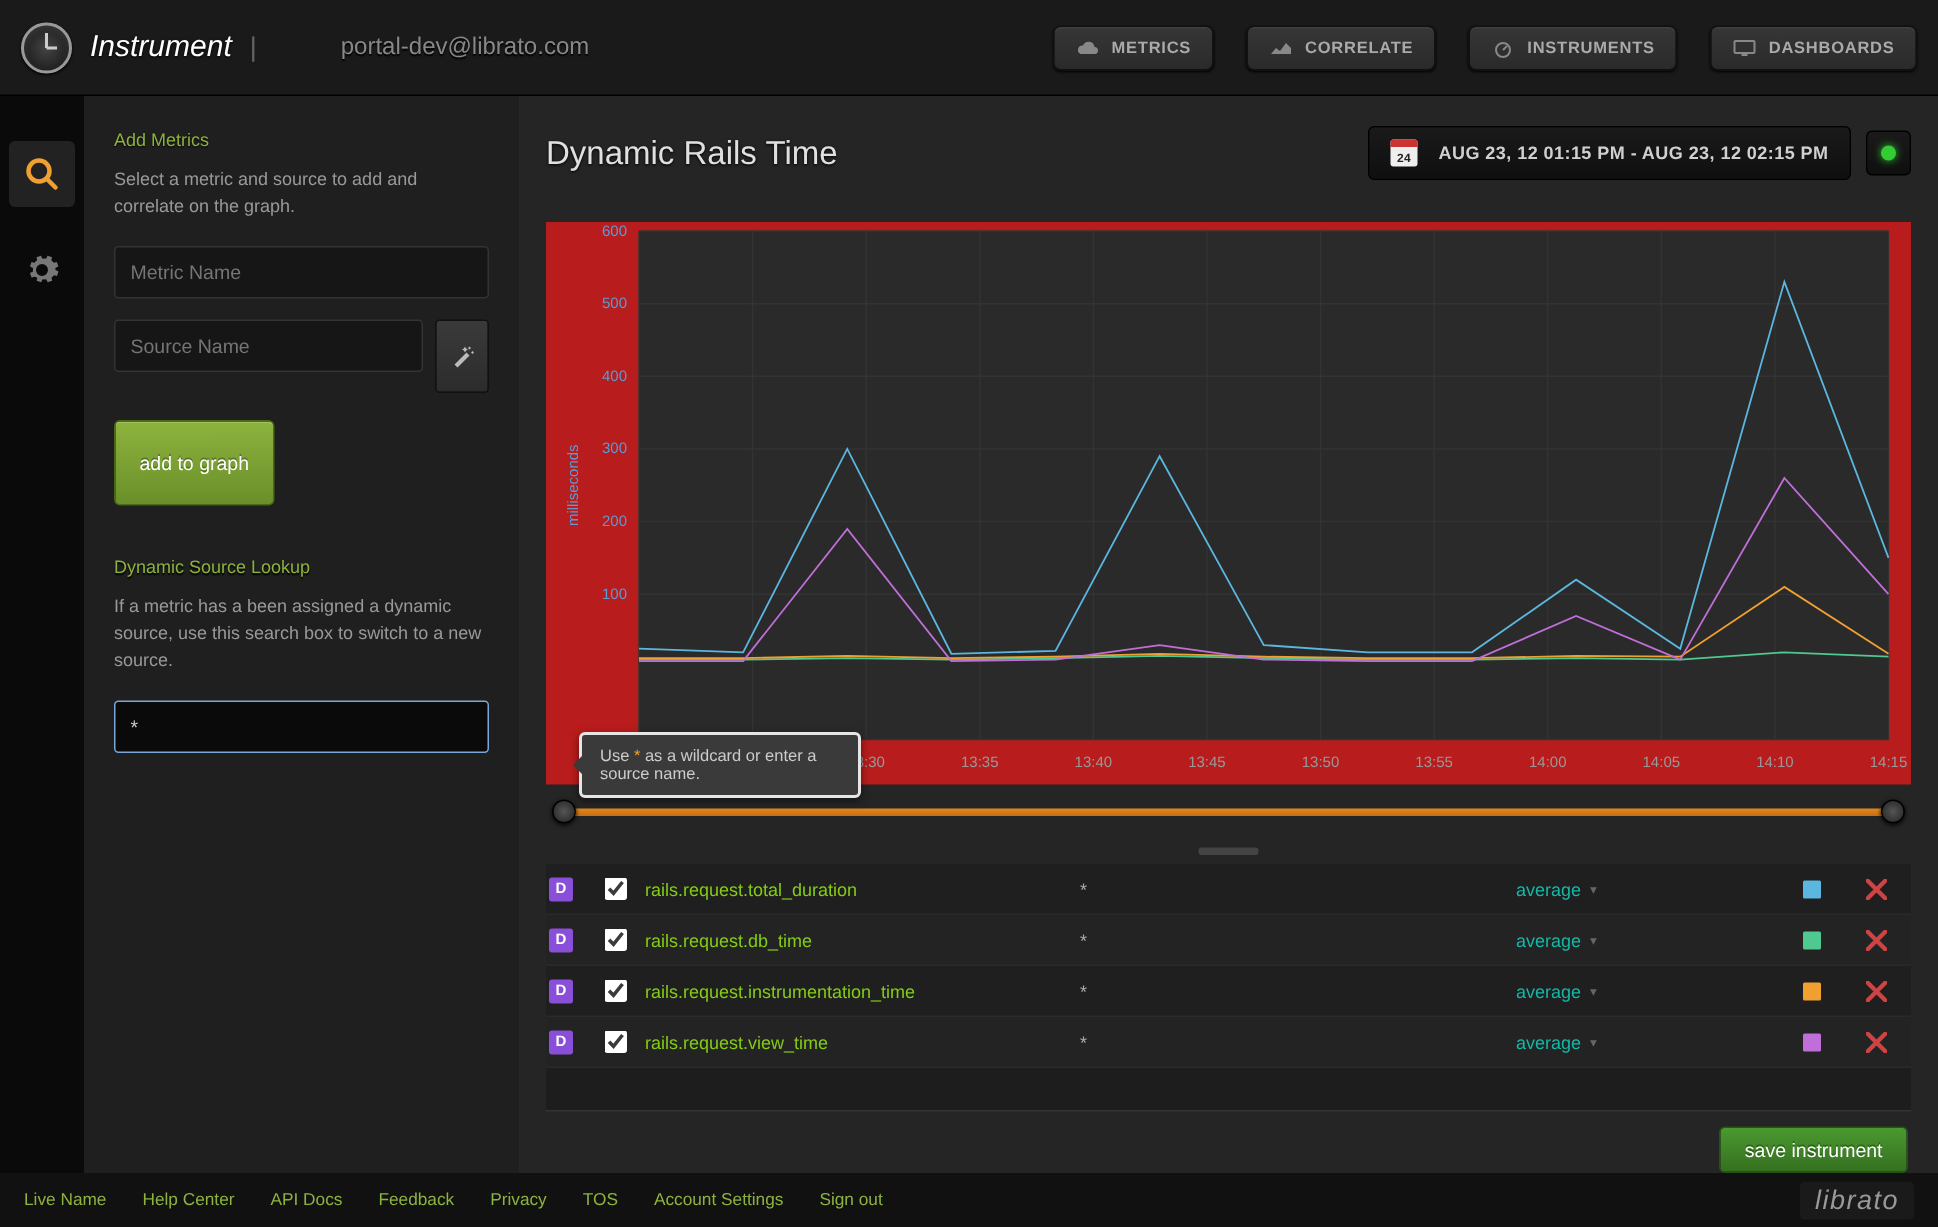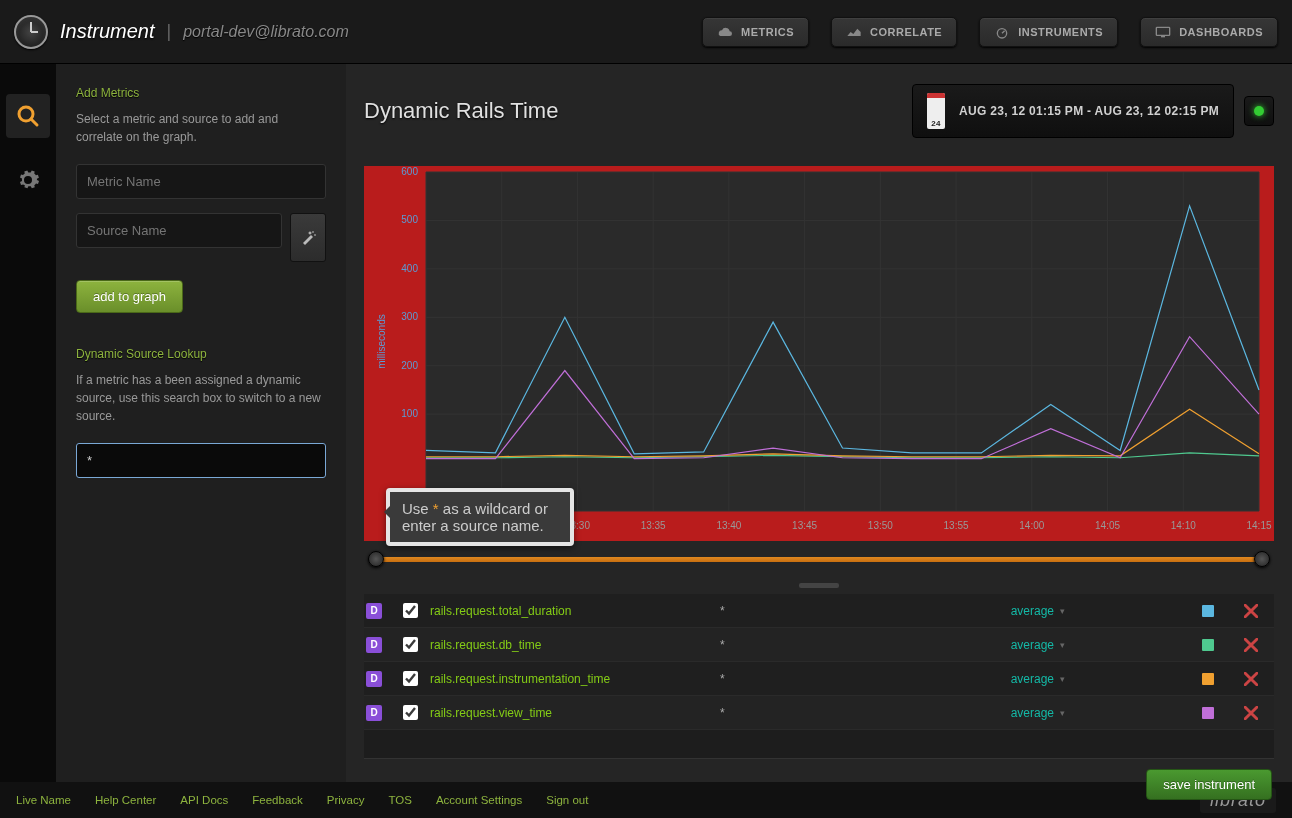--- a/index.html
+++ b/index.html
@@ -4,48 +4,48 @@
 <style>
 * { margin: 0; padding: 0; box-sizing: border-box; }
 body { font-family: "Helvetica Neue", Arial, sans-serif; background: #000; color: #ccc; width: 1292px; height: 818px; overflow: hidden; font-size: 13px; }
 .top-bar { height: 64px; background: #1a1a1a; display: flex; align-items: center; padding: 0 14px; border-bottom: 1px solid #000; }
 .clock-icon { width: 34px; height: 34px; border: 2px solid #999; border-radius: 50%; background: radial-gradient(circle, #444, #111); position: relative; margin-right: 12px; box-shadow: inset 0 2px 4px rgba(255,255,255,.1), 0 1px 2px #000; }
 .clock-icon::before, .clock-icon::after { content: ""; position: absolute; background: #ccc; left: 50%; top: 50%; transform-origin: bottom center; }
 .clock-icon::before { width: 2px; height: 10px; transform: translate(-50%,-100%); }
 .clock-icon::after { width: 2px; height: 7px; transform: translate(-50%,-100%) rotate(90deg); }
 .app-name { font-size: 20px; color: #fff; text-shadow: 0 1px 2px #000; font-style: italic; }
 .sep { color: #666; margin: 0 12px; font-size: 18px; }
-.email { color: #888; font-size: 16px; font-style: italic; text-shadow: 0 1px 1px #000; }
+.email { color: #888; font-size: 16px; text-shadow: 0 1px 1px #000; margin-left: 44px; }
 .nav-buttons { margin-left: auto; display: flex; gap: 22px; }
 .nav-btn { background: linear-gradient(#363636,#2a2a2a); border: 1px solid #111; border-radius: 5px; padding: 7px 14px; color: #aaa; font-size: 11px; font-weight: bold; letter-spacing: .5px; display: flex; align-items: center; gap: 8px; cursor: pointer; box-shadow: 0 1px 0 rgba(255,255,255,.05) inset, 0 1px 2px #000; }
 .nav-btn svg { width: 16px; height: 14px; fill: #888; }
 .main { display: flex; height: calc(100% - 64px - 36px); }
 .icon-rail { width: 56px; background: #0a0a0a; padding-top: 30px; display: flex; flex-direction: column; align-items: center; gap: 20px; }
 .rail-icon { width: 44px; height: 44px; display: flex; align-items: center; justify-content: center; cursor: pointer; border-radius: 4px; }
 .rail-icon.active { background: #222; }
 .rail-icon svg { width: 24px; height: 24px; }
 .sidebar { width: 290px; background: #1f1f1f; padding: 22px 20px; position: relative; }
 .sidebar h3 { color: #8db33e; font-size: 12px; font-weight: normal; margin-bottom: 10px; text-shadow: 0 1px 1px #000; }
 .sidebar p { color: #999; font-size: 12px; line-height: 1.5; margin-bottom: 18px; }
 .sidebar input[type=text] { width: 100%; background: #161616; border: 1px solid #333; color: #888; padding: 9px 10px; font-size: 13px; border-radius: 3px; margin-bottom: 14px; font-family: inherit; }
 .source-row { display: flex; gap: 8px; margin-bottom: 18px; }
 .source-row input { flex: 1; margin-bottom: 0; }
 .wand-btn { width: 36px; background: linear-gradient(#3a3a3a,#2c2c2c); border: 1px solid #111; border-radius: 3px; cursor: pointer; display: flex; align-items: center; justify-content: center; }
 .wand-btn svg { width: 16px; height: 16px; fill: #bbb; }
-.add-btn { background: linear-gradient(#8db33e,#6a8f2a); color: #fff; border: 1px solid #4a6818; border-radius: 4px; padding: 8px 16px; font-size: 13px; cursor: pointer; text-shadow: 0 -1px 0 rgba(0,0,0,.3); box-shadow: 0 1px 0 rgba(255,255,255,.2) inset; margin-bottom: 34px; }
+.add-btn { background: linear-gradient(#8db33e,#6a8f2a); color: #fff; border: 1px solid #4a6818; border-radius: 4px; padding: 20px 16px; font-size: 13px; cursor: pointer; text-shadow: 0 -1px 0 rgba(0,0,0,.3); box-shadow: 0 1px 0 rgba(255,255,255,.2) inset; margin-bottom: 34px; }
 .dyn-input { background: #0a0a0a !important; border: 1px solid #7aa8d6 !important; color: #ccc !important; }
-.tooltip { position: absolute; left: 330px; top: 424px; background: #3a3a3a; border: 4px solid #e5e5e5; border-radius: 4px; padding: 8px 12px; font-size: 15px; color: #ccc; width: 188px; box-shadow: 0 2px 6px rgba(0,0,0,.5); z-index: 5; }
+.tooltip { position: absolute; left: 330px; top: 424px; background: #3a3a3a; border: 2px solid #e5e5e5; border-radius: 4px; padding: 8px 12px; font-size: 11px; color: #ccc; width: 188px; box-shadow: 0 2px 6px rgba(0,0,0,.5); z-index: 5; }
 .tooltip::before { content: ""; position: absolute; left: -6px; top: 14px; border: 6px solid transparent; border-right-color: #3a3a3a; border-left: none; }
 .tooltip .star { color: #f0a030; }
 .content { flex: 1; background: #252525; padding: 20px 18px 0; position: relative; }
 .content-header { display: flex; align-items: center; margin-bottom: 12px; }
 .chart-title { font-size: 22px; color: #e0e0e0; text-shadow: 0 1px 2px #000; }
 .date-widget { margin-left: auto; display: flex; align-items: center; gap: 10px; }
 .date-range { background: linear-gradient(#1a1a1a,#0f0f0f); border: 1px solid #000; border-radius: 4px; padding: 8px 14px; display: flex; align-items: center; gap: 14px; color: #d0d0d0; font-size: 12px; font-weight: bold; letter-spacing: .3px; }
-.cal-icon { width: 18px; height: 36px; background: #eee; border-radius: 2px; position: relative; display: flex; align-items: flex-end; justify-content: center; }
+.cal-icon { width: 18px; height: 18px; background: #eee; border-radius: 2px; position: relative; display: flex; align-items: flex-end; justify-content: center; }
 .cal-icon::before { content: ""; position: absolute; top: 0; left: 0; right: 0; height: 5px; background: #c33; border-radius: 2px 2px 0 0; }
 .cal-icon span { font-size: 8px; color: #222; font-weight: bold; padding-bottom: 1px; position: relative; z-index: 1; }
 .status-dot { width: 30px; height: 30px; background: linear-gradient(#1a1a1a,#0f0f0f); border: 1px solid #000; border-radius: 4px; display: flex; align-items: center; justify-content: center; }
 .status-dot span { width: 10px; height: 10px; background: #3c3; border-radius: 50%; box-shadow: 0 0 6px #3c3; }
 .chart-area { height: 375px; background: #b91c1c; position: relative; margin-bottom: 10px; margin-top: 28px; }
 .chart-svg { width: 100%; height: 100%; }
 .y-label { font-size: 10px; fill: #5b9bd5; }
 .y-tick { font-size: 10px; fill: #5b9bd5; text-anchor: end; }
 .x-tick { font-size: 10px; fill: #999; text-anchor: middle; }
 .grid-line { stroke: #333; stroke-width: 1; }

